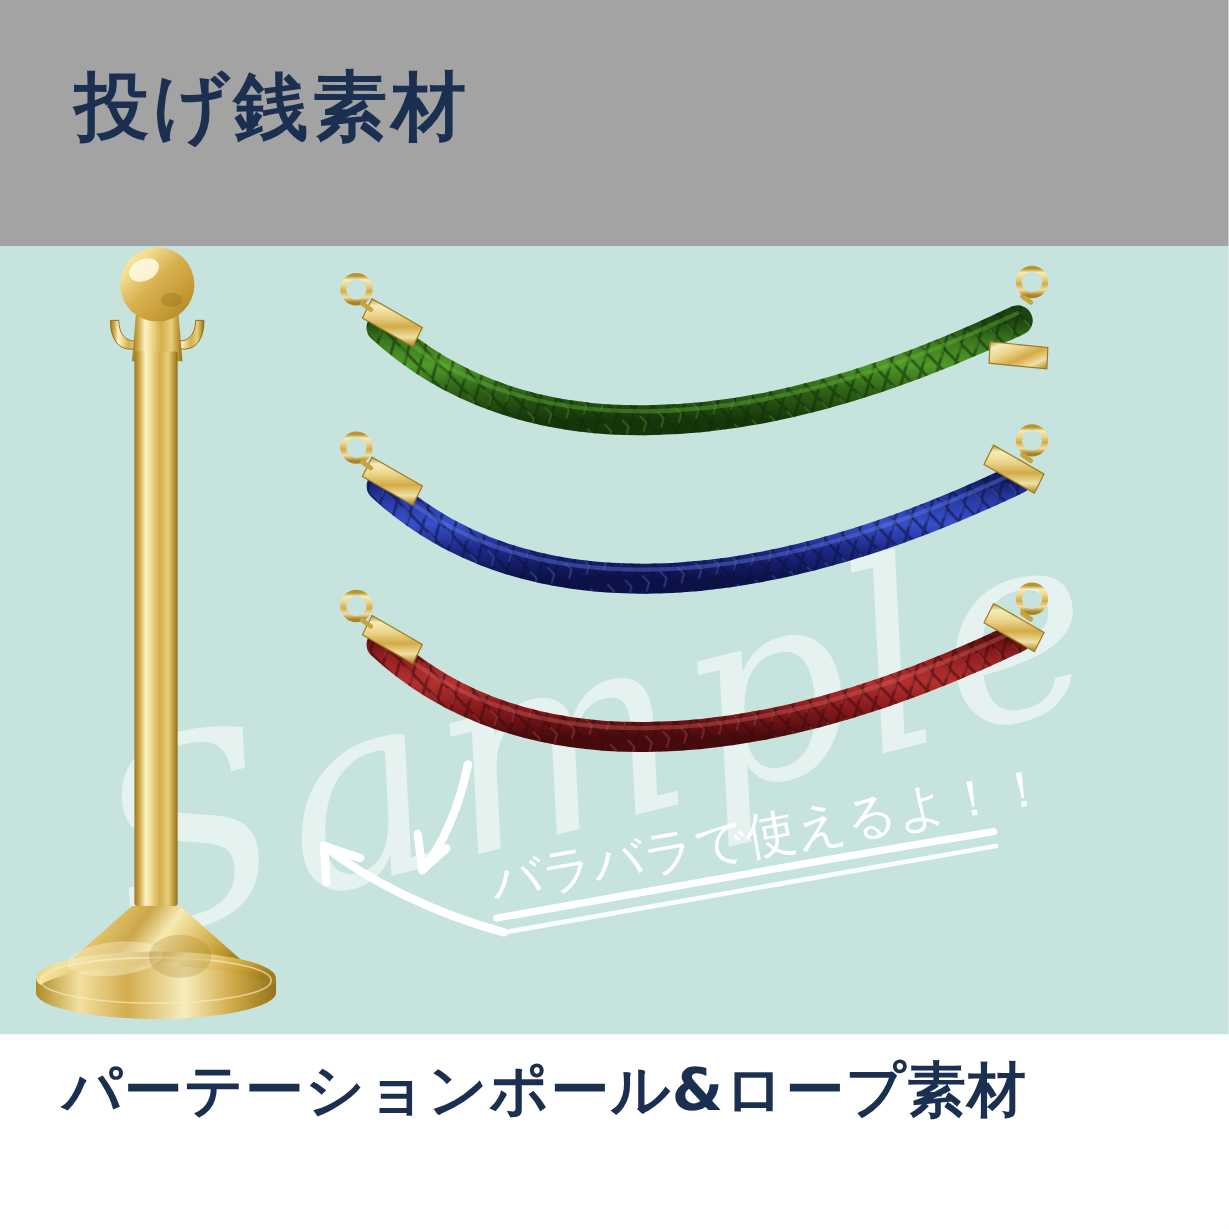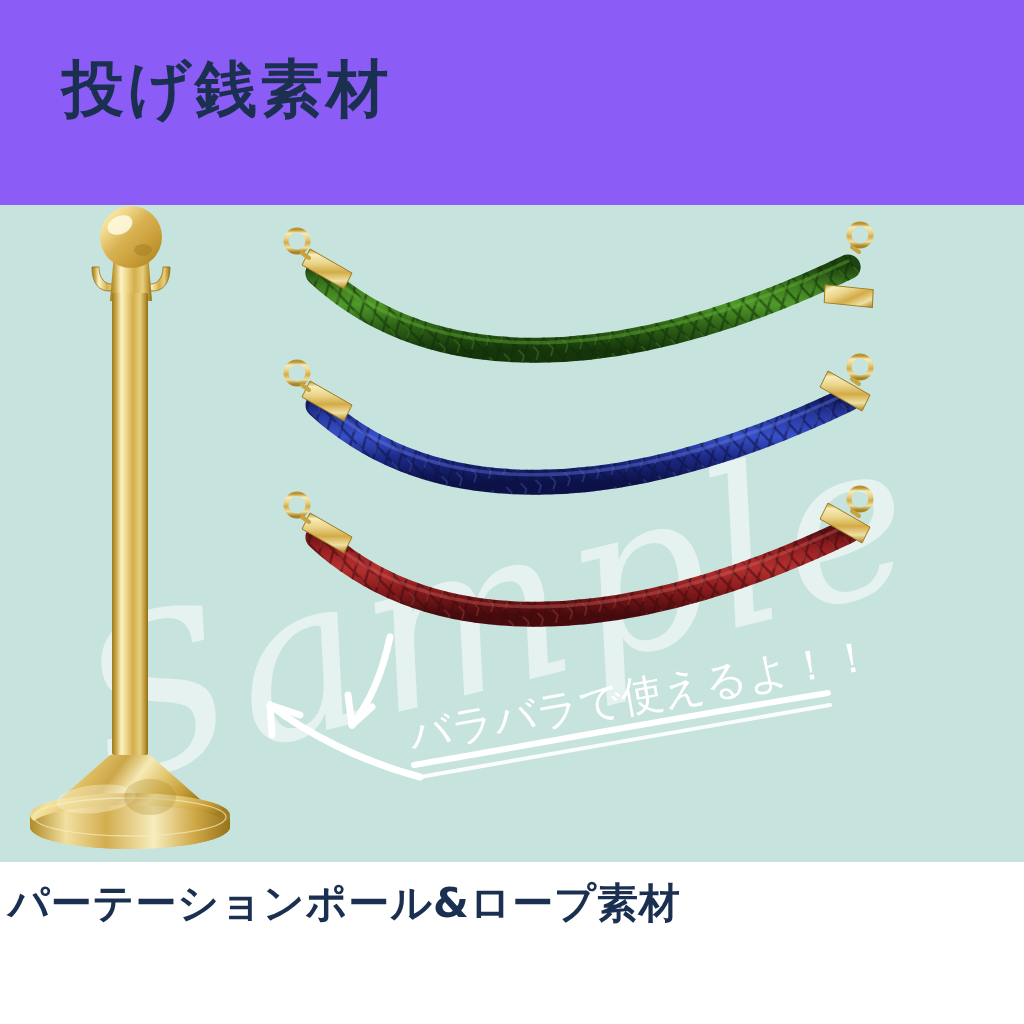--- a/index.html
+++ b/index.html
@@ -21,21 +21,21 @@
     height: 1024px;
     background: #ffffff;
     overflow: hidden;
   }
 
   
   .header-band {
     position: absolute;
     left: 0; top: 0;
     width: 1024px; height: 205px;
-    background: #8b5cf6;
+    background: #a3a3a3;
   }
   .header-title {
     position: absolute;
     left: 62px; top: 56px;
     font-size: 62px;
     line-height: 1.05;
     font-weight: 700;
     color: #1b3050;
     letter-spacing: 0.06em;
     white-space: nowrap;
@@ -61,21 +61,21 @@
   }
   .footer-line {
     position: absolute;
     left: 8px;
     color: #1b3050;
     font-weight: 700;
     letter-spacing: 0.02em;
     white-space: nowrap;
     font-family: "DejaVu Sans", "Liberation Sans", sans-serif;
   }
-  .footer-line-1 { top: 14px; font-size: 41px; }
+  .footer-line-1 { top: 14px; font-size: 49px; margin-left: 44px; }
   .footer-line-2 { top: 80px; font-size: 49px; }
 </style>
 </head>
 <body>
 
 <div id="page">
 
   <div class="header-band">
     <div class="header-title">投げ銭素材</div>
   </div>

